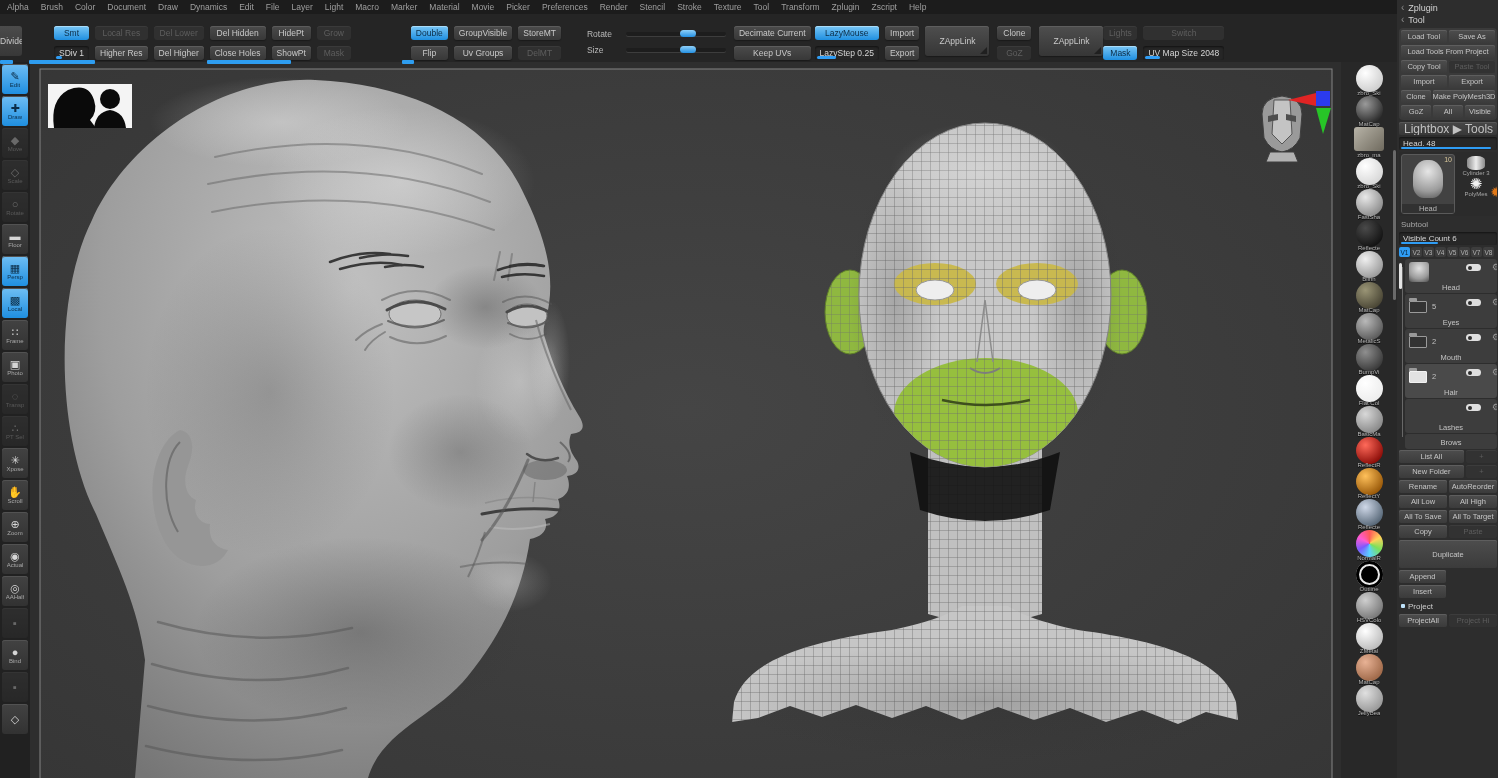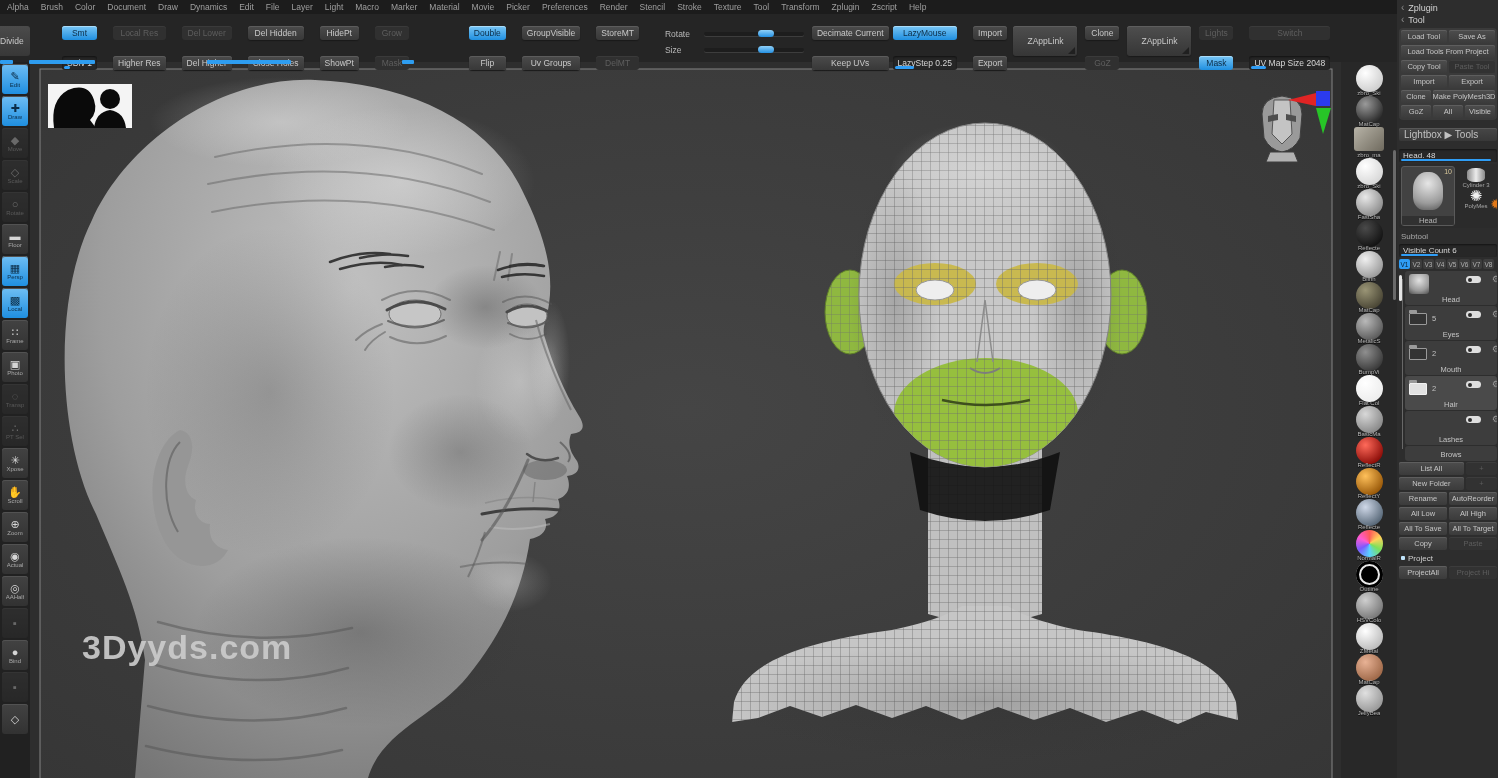--- a/index.html
+++ b/index.html
@@ -8,30 +8,30 @@
   .app{position:relative;width:1498px;height:778px;background:#d946ef;overflow:hidden}
 
   
   .menubar{position:absolute;left:0;top:0;width:1397px;height:14px;background:#1c1c1c;
     display:flex;align-items:center;gap:12px;padding-left:7px;z-index:5}
   .menu-item{font-size:8.5px;color:#9f9f9f;white-space:nowrap;cursor:default}
 
   
   .topbar{position:absolute;left:0;top:14px;width:1397px;height:48px;background:#252525;
     display:flex;align-items:flex-start;padding-top:12px;z-index:4}
-  .tb-grid{display:grid;grid-auto-flow:column;grid-template-rows:14px 14px;gap:16px;align-items:stretch}
+  .tb-grid{display:grid;grid-auto-flow:column;grid-template-rows:14px 14px;gap:6px;align-items:stretch}
   .tb-btn{min-width:34px;padding:0 5px;border-radius:3px;background:linear-gradient(#4b4b4b,#383838);
     box-shadow:inset 0 1px 0 #5c5c5c,0 1px 1px #1a1a1a;color:#c9c9c9;font-size:8.5px;
     display:flex;align-items:center;justify-content:center;white-space:nowrap;overflow:hidden}
   .tb-btn.on{background:linear-gradient(#79c6f5,#1f8fe0);color:#0c2d47;box-shadow:inset 0 1px 0 #a8dcfa}
   .tb-btn.dim{background:#303030;color:#5e5e5e;box-shadow:inset 0 1px 0 #3a3a3a}
   .tb-btn.slider{background:#262626;color:#d6d6d6;position:relative;box-shadow:inset 0 1px 2px #111}
   .tb-btn.slider::after{content:"";position:absolute;left:2px;bottom:1px;height:3px;width:var(--fill,30%);
     background:#2f9df5;border-radius:2px}
-  .divide-btn{width:30px;height:30px;margin-top:0;border-radius:0 3px 3px 0;overflow:hidden;
+  .divide-btn{width:22px;height:30px;margin-top:0;border-radius:0 3px 3px 0;overflow:hidden;
     background:linear-gradient(#4b4b4b,#383838);color:#c9c9c9;font-size:8.5px;display:flex;align-items:center}
   .hs-col{display:flex;flex-direction:column;gap:4px;margin-top:2px}
   .hs{display:flex;align-items:center;gap:5px;height:12px}
   .hs-label{font-size:8.5px;color:#b9b9b9;width:34px;text-align:left}
   .hs-track{position:relative;width:100px;height:4px;background:#1d1d1d;border-radius:2px;box-shadow:0 1px 0 #3d3d3d}
   .hs-thumb{position:absolute;top:-2px;left:calc(var(--fill,50%) - 8px);width:16px;height:7px;
     background:linear-gradient(#8fd0f8,#2490e2);border-radius:4px}
   .zapp{width:64px;height:30px;border-radius:3px;background:linear-gradient(#4e4e4e,#363636);
     box-shadow:inset 0 1px 0 #5e5e5e,0 1px 1px #1a1a1a;color:#c9c9c9;font-size:8.5px;
     display:flex;align-items:center;justify-content:center;position:relative;overflow:hidden}
@@ -74,22 +74,22 @@
     padding:2px 1px 0 2px;overflow:hidden;z-index:6}
   .palhead{height:12px;display:flex;align-items:center;gap:4px;color:#d2d2d2;font-size:9px;padding-left:2px}
   .chev{color:#8c8c8c;font-size:10px;line-height:10px}
   .grp{background:#3a3a3a;border-radius:4px;padding:2px;margin:2px 0}
   .grid6{display:grid;grid-template-columns:repeat(6,1fr);gap:2px}
   .pbtn{grid-column:span 3;height:13px;border-radius:2px;background:linear-gradient(#4d4d4d,#3b3b3b);
     box-shadow:inset 0 1px 0 #5e5e5e;color:#c6c6c6;font-size:7.5px;display:flex;align-items:center;
     justify-content:center;white-space:nowrap;overflow:hidden;padding:0 2px}
   .pbtn.dim{background:#323232;color:#5d5d5d;box-shadow:inset 0 1px 0 #3c3c3c}
   .w2{grid-column:span 2}.w3{grid-column:span 3}.w4{grid-column:span 4}.w6{grid-column:span 6}
-  .rowbtn{height:13px;margin:8px 0;border-radius:2px;background:linear-gradient(#474747,#383838);
-    box-shadow:inset 0 1px 0 #585858;color:#c2c2c2;font-size:10px;display:flex;align-items:center;padding-left:5px;
+  .rowbtn{height:13px;margin:2px 0;border-radius:2px;background:linear-gradient(#474747,#383838);
+    box-shadow:inset 0 1px 0 #585858;color:#c2c2c2;font-size:12px;display:flex;align-items:center;padding-left:5px;
     white-space:nowrap;overflow:hidden}
   .sliderrow{height:13px;margin:2px 0;border-radius:2px;background:#272727;position:relative;
     color:#d8d8d8;font-size:8px;display:flex;align-items:center;padding-left:4px;box-shadow:inset 0 1px 2px #141414;
     white-space:nowrap;overflow:hidden}
   .sliderrow::after{content:"";position:absolute;left:2px;bottom:1px;height:2px;width:var(--fill,30%);
     background:#2f9df5;border-radius:1px}
   
   .thumbs{height:64px;background:#2b2b2b;border-radius:3px;display:flex;gap:2px;position:relative;overflow:hidden;margin:2px 0;padding:2px}
   .bigthumb{width:54px;border:1px solid #5a5a5a;border-radius:3px;background:#424242;position:relative}
   .bigthumb::before{content:"";position:absolute;left:11px;top:5px;width:30px;height:38px;border-radius:45% 45% 35% 35%;
@@ -219,21 +219,21 @@
         <div class="tb-btn slider" style="--fill: 30%;">LazyStep 0.25</div>
         <div class="tb-btn">Import</div>
         <div class="tb-btn">Export</div>
     </div>
     <div class="zapp" style="margin-left:6px">ZAppLink</div>
     <div class="tb-grid" style="margin-left:8px">
       <div class="tb-btn">Clone</div>
         <div class="tb-btn dim">GoZ</div>
     </div>
     <div class="zapp" style="margin-left:8px">ZAppLink</div>
-    <div class="tb-grid" style="margin-left:8px">
+    <div class="tb-grid" style="">
       <div class="tb-btn dim">Lights</div>
         <div class="tb-btn on">Mask</div>
         <div class="tb-btn dim">Switch</div>
         <div class="tb-btn slider" style="--fill: 18%;">UV Map Size 2048</div>
     </div>
     <div class="acc" style="left:0;width:13px"></div>
     <div class="acc" style="left:29px;width:66px"></div>
     <div class="acc" style="left:207px;width:84px"></div>
     <div class="acc" style="left:402px;width:12px"></div>
   </div>
@@ -503,21 +503,20 @@
         <path d="M1238,54 L1248,52 L1248,58 L1238,60 Z" fill="#4e4e4e"></path>
         <path d="M1266,54 L1256,52 L1256,58 L1266,60 Z" fill="#4e4e4e"></path>
         <path d="M1240,90 L1264,90 L1268,100 L1236,100 Z" fill="#b2b2b2" stroke="#3e3e3e"></path>
       </g>
       <g>
         <polygon points="1258,38 1286,31 1286,44" fill="#e02424"></polygon>
         <rect x="1286" y="29" width="14" height="15" fill="#2b3bee"></rect>
         <polygon points="1286,46 1301,46 1293,72" fill="#27c427"></polygon>
       </g>
     </svg>
-    <div class="watermark">3Dyyds.com</div>
   </div>
 
   <div class="matcol">
 
       <div class="mat" style="--c1: #ffffff; --c2: #cfcfcf;">
         <span class="sphere"></span>
         <span class="mat-label">zbro_Ski</span>
       </div>
 
       <div class="mat" style="--c1: #9a9a9a; --c2: #2f2f2f;">
@@ -737,20 +736,27 @@
         <div class="pbtn w3">Rename</div>
         <div class="pbtn w3">AutoReorder</div>
         <div class="pbtn w3">All Low</div>
         <div class="pbtn w3">All High</div>
         <div class="pbtn w3">All To Save</div>
         <div class="pbtn w3">All To Target</div>
         <div class="pbtn w3">Copy</div>
         <div class="pbtn dim w3">Paste</div>
     </div>
 
+    <div class="dupblk">
+      <div class="pbtn tallbtn">Duplicate</div>
+      <div class="dupcol">
+        <div class="pbtn">Append</div>
+        <div class="pbtn">Insert</div>
+      </div>
+    </div>
 
 
     <div class="projhead">
       <span class="marker"></span>
       <span>Project</span>
     </div>
     <div class="grid6">
       <div class="pbtn w3">ProjectAll</div>
         <div class="pbtn dim w3">Project Hi</div>
     </div>

